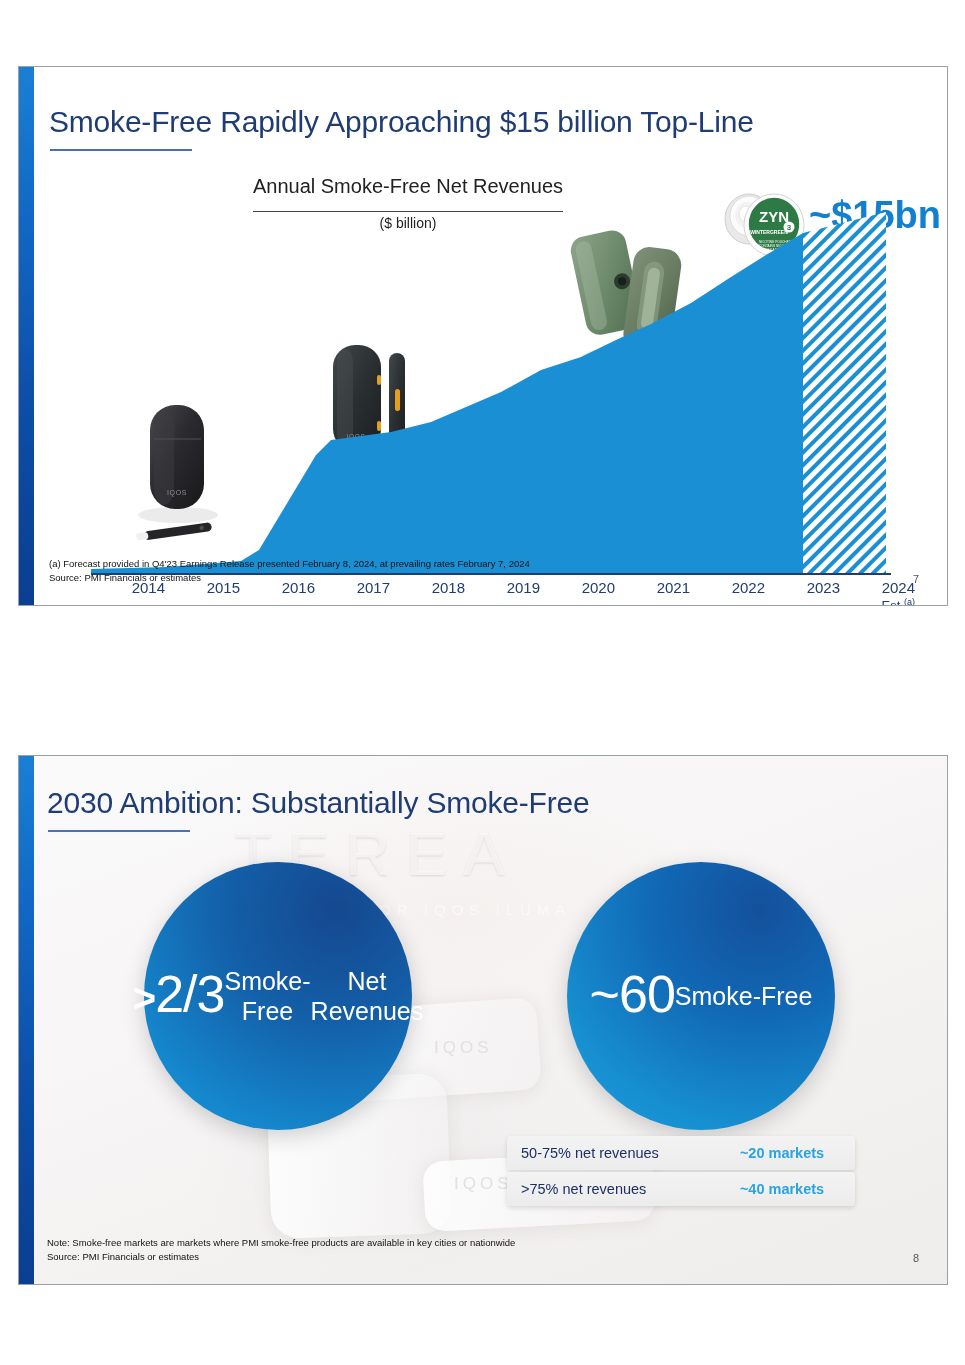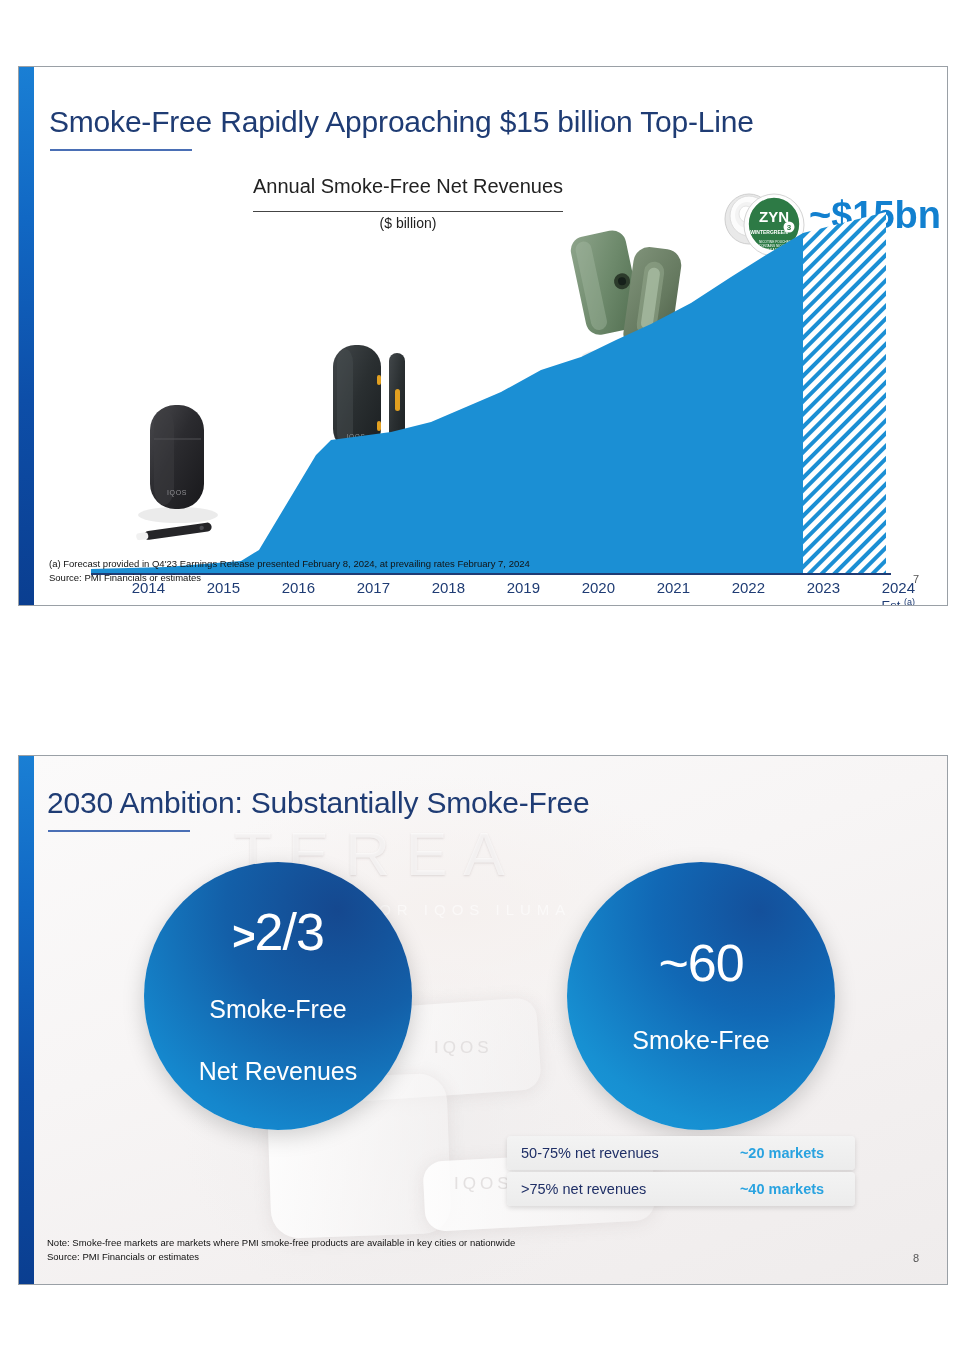--- a/index.html
+++ b/index.html
@@ -150,22 +150,22 @@
     font-size: 17px; letter-spacing: 4px;
     color: rgba(226,222,222,0.95);
   }
 
   .circle {
     position: absolute;
     border-radius: 50%;
     color: #fff;
     text-align: center;
     box-shadow: 0 6px 22px rgba(0,0,0,0.18);
-    display: flex; flex-direction: column;
-    align-items: center; justify-content: center; gap: 32px;
+    display: flex; flex-direction: row;
+    align-items: center; justify-content: center;
   }
   #circle-left {
     left: 125px; top: 106px; width: 268px; height: 268px;
     background: radial-gradient(circle at 72% 18%, #15488f 0%, #135fa8 38%, #1587cd 78%, #1a93d6 100%);
   }
   #circle-right {
     left: 548px; top: 106px; width: 268px; height: 268px;
     background: radial-gradient(circle at 72% 18%, #14509b 0%, #1168b5 36%, #1790d2 76%, #1c9bdb 100%);
   }
   .circle-big {

